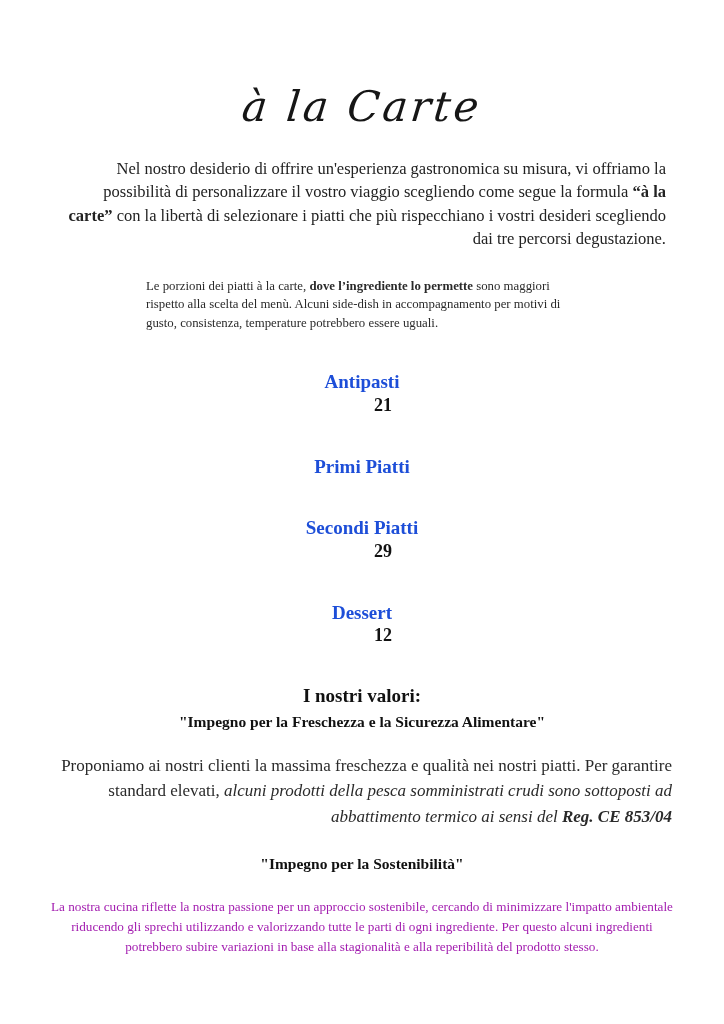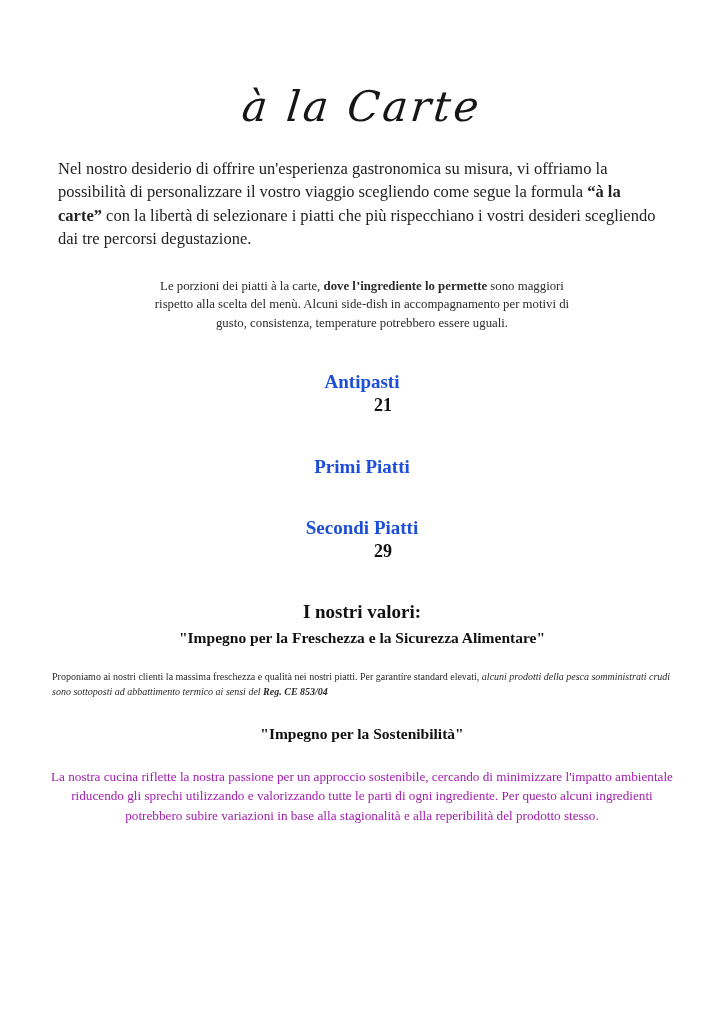--- a/index.html
+++ b/index.html
@@ -24,30 +24,29 @@
     font-style: italic;
     font-weight: 400;
     font-size: 42px;
     letter-spacing: 3px;
     transform: skewX(-6deg);
     color: #161616;
   }
   .intro {
     width: 608px;
     margin: 26px auto 0 auto;
-    text-align: left;
+    text-align: right;
     font-size: 16.5px;
     line-height: 1.42;
     color: #222;
   }
   .intro b { font-weight: 700; }
   .portions-note {
     width: 432px;
     margin: 26px auto 0 auto;
-    text-align: center;
     font-size: 12.8px;
     line-height: 1.45;
     color: #2a2a2a;
   }
   .portions-note b { font-weight: 700; }
   .courses {
     margin-top: 38px;
     text-align: center;
   }
   .course-block {
@@ -77,24 +76,24 @@
   }
   .values-subheading {
     margin-top: 6px;
     font-size: 15.5px;
     font-weight: 700;
     color: #111;
   }
   .values-paragraph {
     width: 620px;
     margin: 22px auto 0 auto;
-    font-size: 10px;
+    font-size: 17px;
     line-height: 1.5;
     color: #2a2a2a;
-    text-align: left;
+    text-align: right;
   }
   .values-paragraph .it { font-style: italic; }
   .values-paragraph .bit { font-style: italic; font-weight: 700; }
   .values-subheading-2 {
     margin-top: 26px;
     font-size: 15.5px;
     font-weight: 700;
     color: #111;
     text-align: center;
   }
@@ -127,20 +126,24 @@
 
     <div class="course-block">
       <div class="course-name">Primi Piatti</div>
     </div>
 
     <div class="course-block">
       <div class="course-name">Secondi Piatti</div>
       <div class="course-price">29</div>
     </div>
 
+    <div class="course-block">
+      <div class="course-name">Dessert</div>
+      <div class="course-price">12</div>
+    </div>
 
   </div>
 
   <div class="values">
 
     <div class="values-heading">I nostri valori:</div>
 
     <div class="values-subheading">"Impegno per la Freschezza e la Sicurezza Alimentare"</div>
 
     <p class="values-paragraph"><span>Proponiamo ai nostri clienti la massima freschezza e qualità nei nostri piatti. Per garantire standard elevati, </span><span class="it">alcuni prodotti della pesca somministrati crudi sono sottoposti ad abbattimento termico ai sensi del </span><span class="bit">Reg. CE 853/04</span></p>

